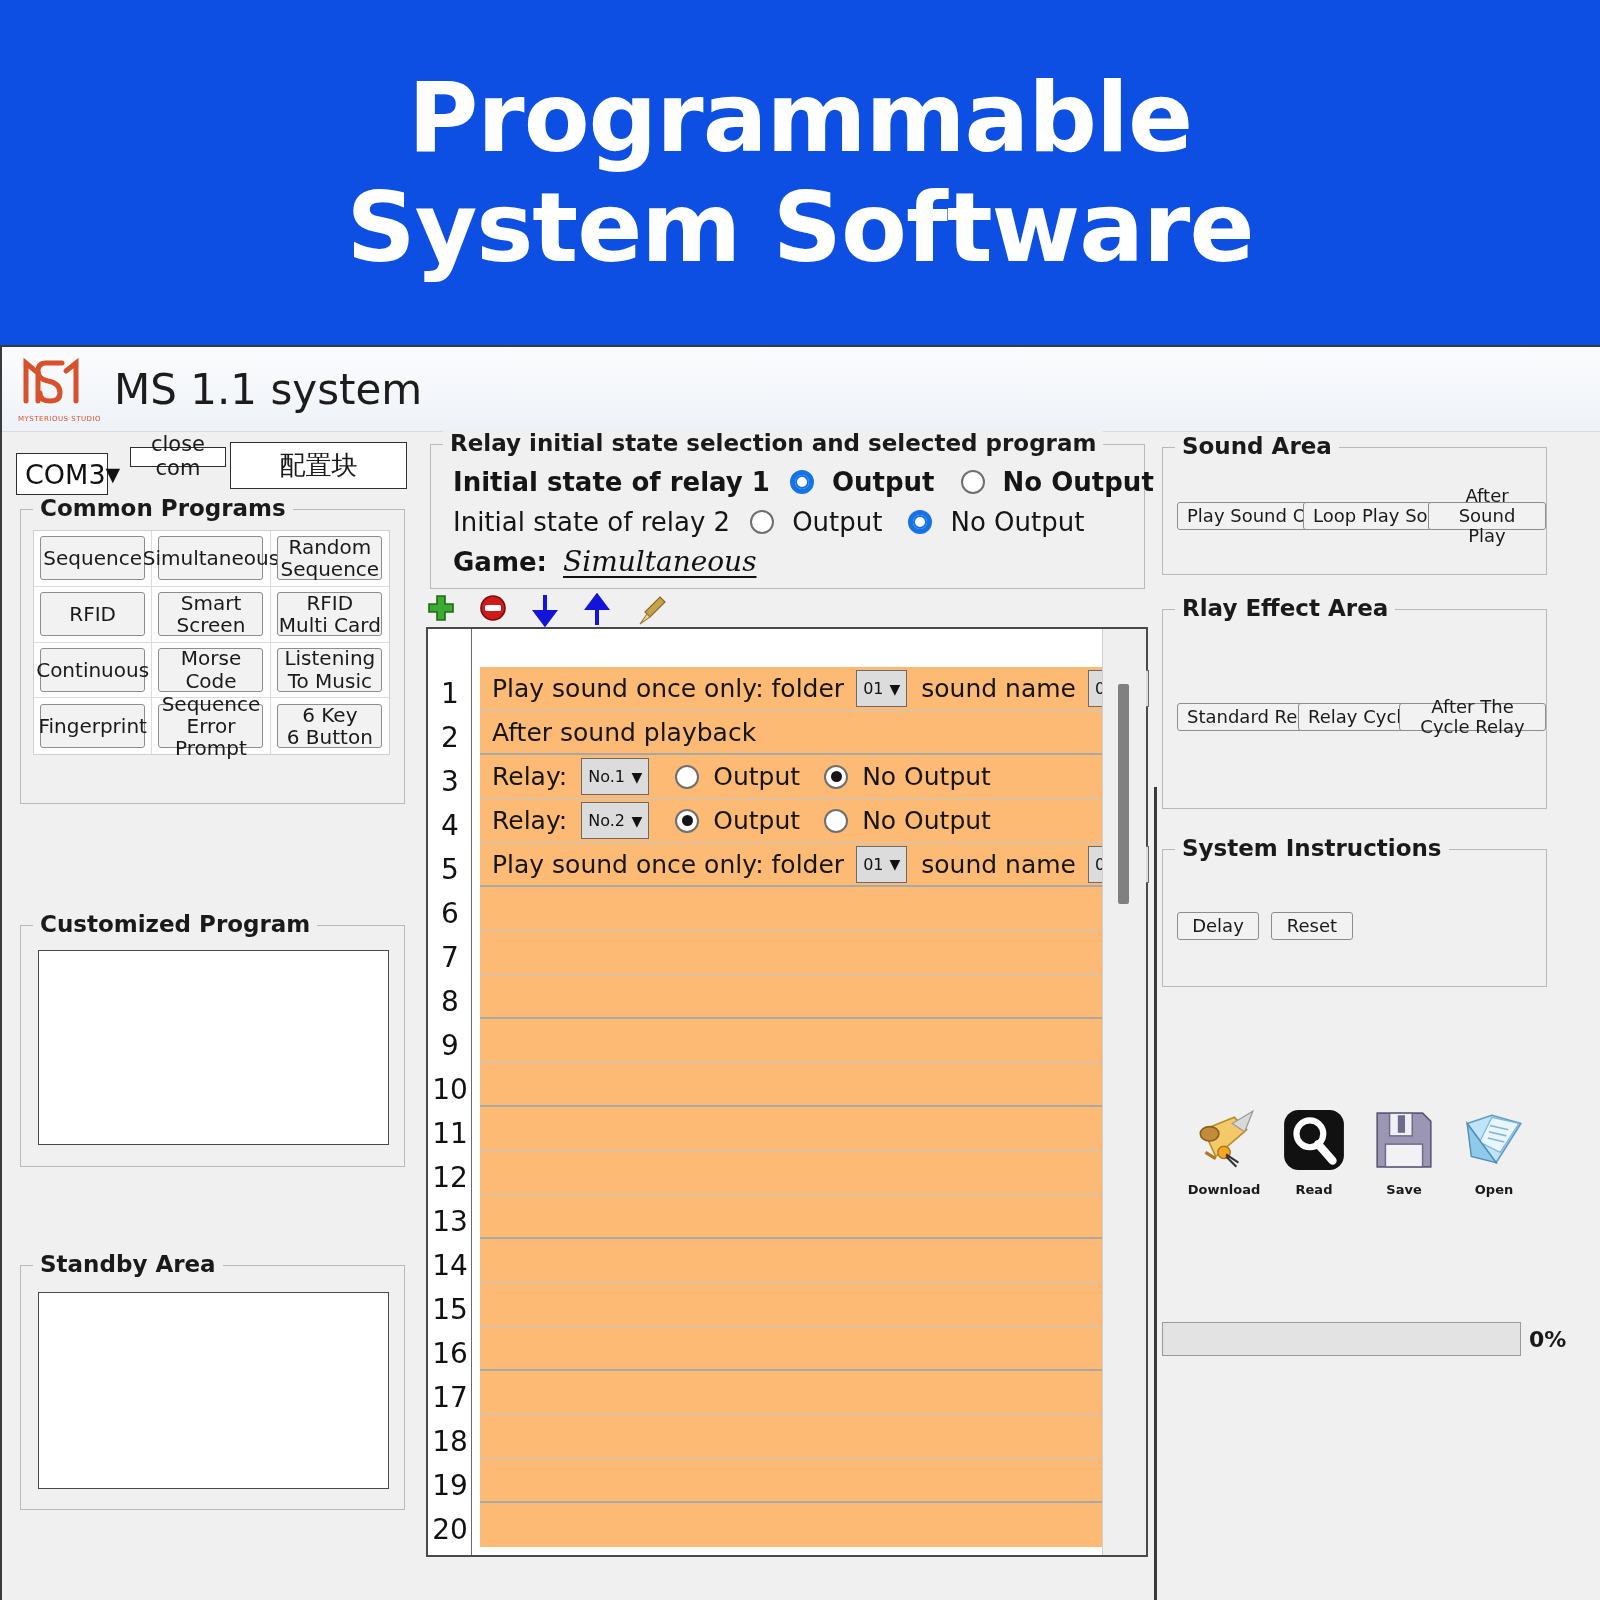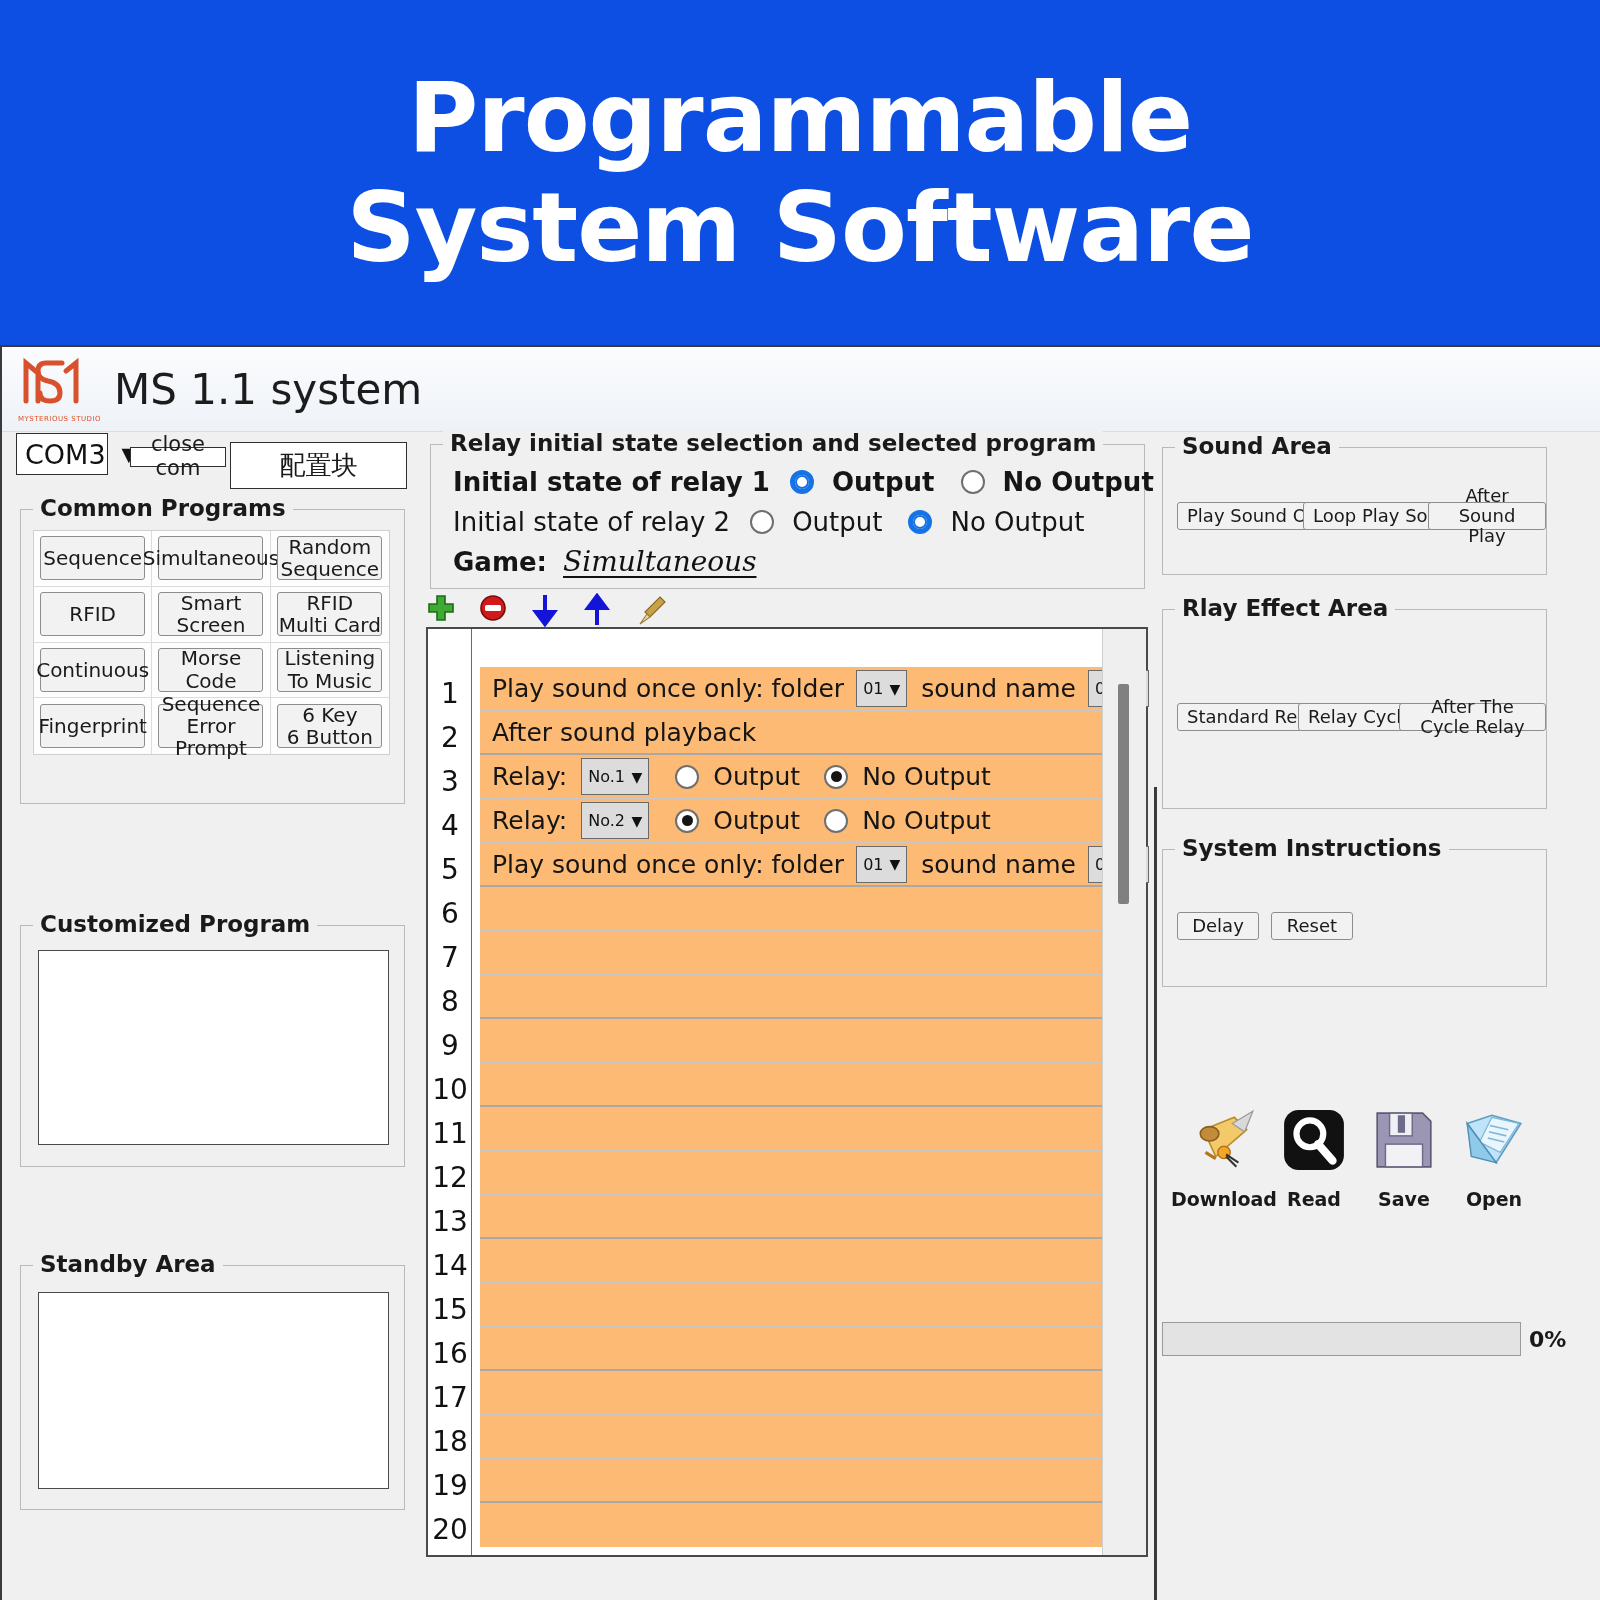--- a/index.html
+++ b/index.html
@@ -148,22 +148,22 @@
   .scroll-track {
     position:absolute; background:#efefef; border-left:1px solid #cfcfcf;
   }
   .scroll-thumb { position:absolute; background:#808080; border-radius:2px; }
 
   
   .rp-btn { position:absolute; height:28px; font-size:18px; padding:0 9px; }
   .big-icon { position:absolute; text-align:center; width:120px; }
   .big-icon .glyph { width:66px; height:66px; margin:0 auto; display:block; }
   .big-icon .cap {
-    display:block; margin-top:15px; font-family:"DejaVu Sans", sans-serif;
-    font-weight:bold; font-size:19px; color:#1a1a1a;
+    display:block; margin-top:9px; font-family:"DejaVu Sans", sans-serif;
+    font-weight:bold; font-size:13px; color:#1a1a1a;
   }
   .progress {
     position:absolute; background:#e3e3e3; border:1px solid #9a9a9a;
   }
   .progress-pct {
     position:absolute; font-family:"DejaVu Sans", sans-serif;
     font-weight:bold; font-size:22px; color:#1a1a1a;
   }
   .divider-v { position:absolute; background:#3a3a3a; }
 </style>
@@ -186,21 +186,21 @@
             <path d="M10 52 L10 14 L22 24 L22 52"></path>
             <path d="M46 14 L30 14 Q22 14 22 22 Q22 30 32 32 Q44 34 44 44 Q44 52 34 52 Q24 52 24 44"></path>
             <path d="M50 22 L60 14 L60 52"></path>
           </g>
         </svg>
         <span class="logo-cap">MYSTERIOUS STUDIO</span>
       </div>
       <div class="app-title">MS 1.1 system</div>
     </div>
 
-    <div class="combo" style="left:14px; top:86px; width:92px; height:42px;gap:16px;">
+    <div class="combo" style="left:14px; top:106px; width:92px; height:42px;">
       <span>COM3</span>
       <span class="caret">▼</span>
     </div>
     <div class="btn flat-white" style="position:absolute; left:128px; top:100px; width:96px; height:20px; font-size:21px;">close com</div>
     <div class="btn flat-white" style="position:absolute; left:228px; top:95px; width:177px; height:47px; font-size:26px;">配置块</div>
 
     <div class="group" style="left:18px; top:162px; width:385px; height:295px;">
       <span class="legend">Common Programs</span>
       <div class="cp-grid">
         <div class="cp-cell">

